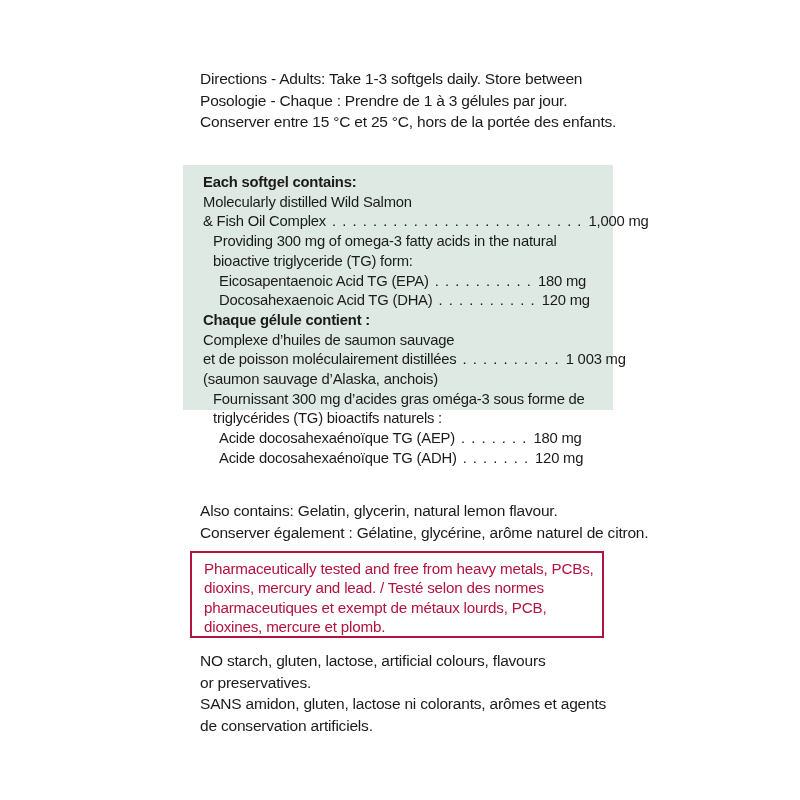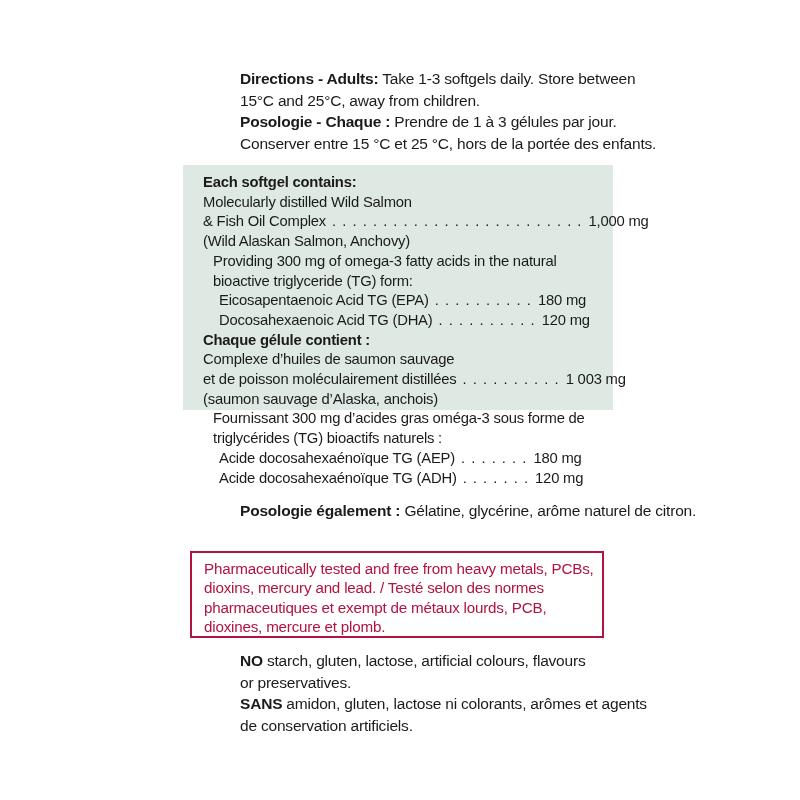--- a/index.html
+++ b/index.html
@@ -7,21 +7,21 @@
     width:800px;height:800px;background:#ffffff;
     font-family:"Liberation Sans", sans-serif;
     color:#1b1b1b;
     letter-spacing:-0.2px;
   }
   .canvas{position:relative;width:800px;height:800px;background:#ffffff;overflow:hidden;}
 
   
   .directions{position:absolute;left:200px;top:68px;width:420px;}
   .pline{font-size:15.5px;line-height:21.5px;white-space:nowrap;}
-  b{font-weight:bold;margin-left:40px;}
+  b{font-weight:normal;}
 
   
   .panel{
     position:absolute;left:183px;top:165px;width:430px;height:245px;
     background:#dde9e2;box-sizing:border-box;
     padding:8px 14px 0 20px;
   }
   .ln{font-size:14.8px;line-height:19.7px;white-space:nowrap;}
   .ln.bold{font-weight:bold;}
   .in1{padding-left:10px;}
@@ -42,46 +42,45 @@
   
   .freeof{position:absolute;left:200px;top:650px;width:420px;}
 </style>
 </head>
 <body>
 
 <div class="canvas">
 
   <section class="directions">
     <div class="pline"><b>Directions - Adults:</b><span> Take 1-3 softgels daily. Store between</span></div>
-    <div class="pline"><b></b><span>15°C and 25°C, away from children.</span></div>
     <div class="pline"><b>Posologie - Chaque :</b><span> Prendre de 1 à 3 gélules par jour.</span></div>
     <div class="pline"><b></b><span>Conserver entre 15 °C et 25 °C, hors de la portée des enfants.</span></div>
   </section>
 
   <section class="panel">
     <div class="ln bold">Each softgel contains:</div>
     <div class="ln">Molecularly distilled Wild Salmon</div>
     <div class="ln"><span>&amp; Fish Oil Complex</span><span class="dots">. . . . . . . . . . . . . . . . . . . . . . . . .</span><span>1,000 mg</span></div>
-    <div class="ln">(Wild Alaskan Salmon, Anchovy)</div>
     <div class="ln in1">Providing 300 mg of omega-3 fatty acids in the natural</div>
     <div class="ln in1">bioactive triglyceride (TG) form:</div>
     <div class="ln in2"><span>Eicosapentaenoic Acid TG (EPA)</span><span class="dots">. . . . . . . . . .</span><span>180 mg</span></div>
     <div class="ln in2"><span>Docosahexaenoic Acid TG (DHA)</span><span class="dots">. . . . . . . . . .</span><span>120 mg</span></div>
     <div class="ln bold">Chaque gélule contient :</div>
     <div class="ln">Complexe d’huiles de saumon sauvage</div>
     <div class="ln"><span>et de poisson moléculairement distillées</span><span class="dots">. . . . . . . . . .</span><span>1 003 mg</span></div>
     <div class="ln">(saumon sauvage d’Alaska, anchois)</div>
     <div class="ln in1">Fournissant 300 mg d’acides gras oméga-3 sous forme de</div>
     <div class="ln in1">triglycérides (TG) bioactifs naturels :</div>
     <div class="ln in2"><span>Acide docosahexaénoïque TG (AEP)</span><span class="dots">. . . . . . .</span><span>180 mg</span></div>
     <div class="ln in2"><span>Acide docosahexaénoïque TG (ADH)</span><span class="dots">. . . . . . .</span><span>120 mg</span></div>
   </section>
 
   <section class="also">
-    <div class="pline"><b>Posologie également :</b><span> Gélatine, glycérine, arôme naturel de citron.</span></div>
+    <div class="pline"><b>Also contains:</b><span> Gelatin, glycerin, natural lemon flavour.</span></div>
+    <div class="pline"><b>Conserver également :</b><span> Gélatine, glycérine, arôme naturel de citron.</span></div>
   </section>
 
   <section class="warning">
     <div class="wline">Pharmaceutically tested and free from heavy metals, PCBs,</div>
     <div class="wline">dioxins, mercury and lead. / Testé selon des normes</div>
     <div class="wline">pharmaceutiques et exempt de métaux lourds, PCB,</div>
     <div class="wline">dioxines, mercure et plomb.</div>
   </section>
 
   <section class="freeof">

